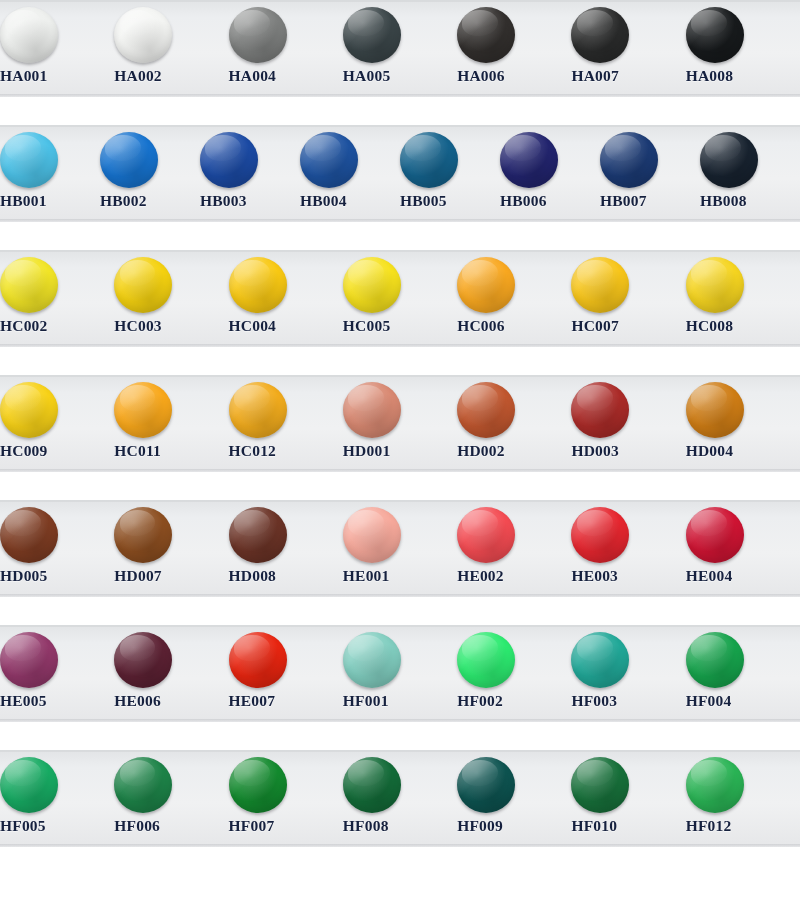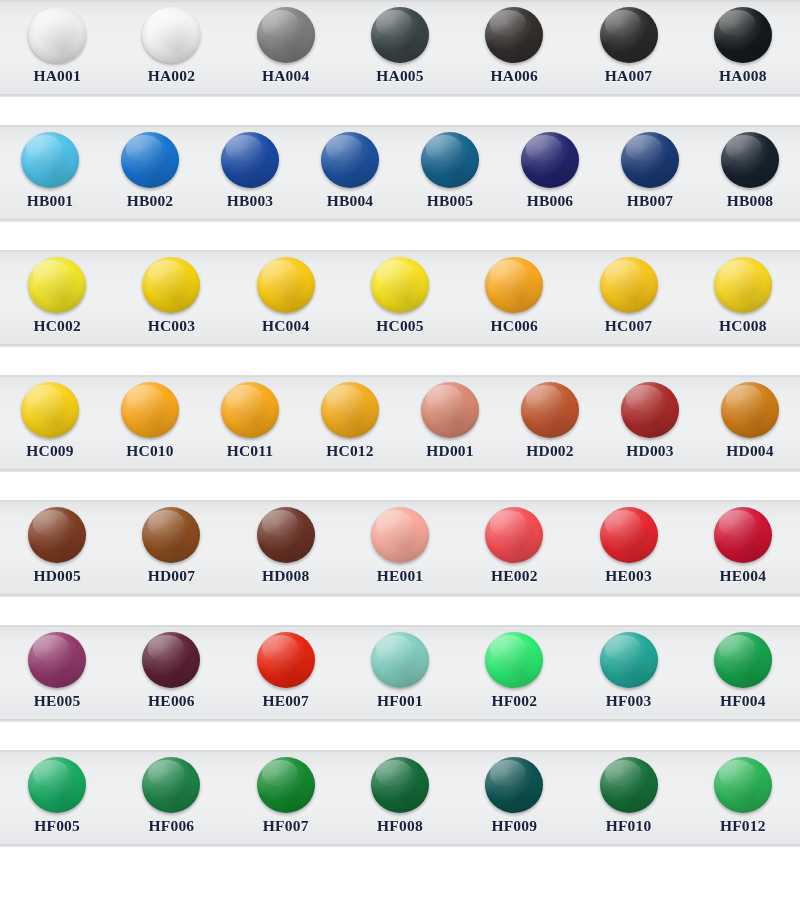--- a/index.html
+++ b/index.html
@@ -37,21 +37,20 @@
     position:relative;
     display:flex;
     width:800px;
     height:97px;
   }
   .cell{
     flex:1 1 100px;
     position:relative;
     display:flex;
     flex-direction:column;
-    align-items:center;
     justify-content:flex-start;
     padding-top:7px;
     box-sizing:border-box;
   }
   .dot{
     position:relative;
     width:58px;height:56px;
     border-radius:50%;
     background:#888;
     box-shadow:
@@ -292,28 +291,20 @@
       <div class="cells">
         <div class="cell">
           <div class="dot" style="background: radial-gradient(circle at 34% 28%, rgba(255, 255, 255, 0.26), rgba(255, 255, 255, 0) 52%), radial-gradient(circle at 62% 78%, rgba(0, 0, 0, 0.16), rgba(0, 0, 0, 0) 58%), rgb(248, 210, 23);">
             <div class="rim"></div>
             <div class="rim2"></div>
             <div class="sheen"></div>
           </div>
           <div class="label">HC009</div>
         </div>
         <div class="cell">
-          <div class="dot" style="background: radial-gradient(circle at 34% 28%, rgba(255, 255, 255, 0.26), rgba(255, 255, 255, 0) 52%), radial-gradient(circle at 62% 78%, rgba(0, 0, 0, 0.16), rgba(0, 0, 0, 0) 58%), rgb(249, 168, 28);">
-            <div class="rim"></div>
-            <div class="rim2"></div>
-            <div class="sheen"></div>
-          </div>
-          <div class="label">HC010</div>
-        </div>
-        <div class="cell">
           <div class="dot" style="background: radial-gradient(circle at 34% 28%, rgba(255, 255, 255, 0.26), rgba(255, 255, 255, 0) 52%), radial-gradient(circle at 62% 78%, rgba(0, 0, 0, 0.16), rgba(0, 0, 0, 0) 58%), rgb(249, 168, 27);">
             <div class="rim"></div>
             <div class="rim2"></div>
             <div class="sheen"></div>
           </div>
           <div class="label">HC011</div>
         </div>
         <div class="cell">
           <div class="dot" style="background: radial-gradient(circle at 34% 28%, rgba(255, 255, 255, 0.26), rgba(255, 255, 255, 0) 52%), radial-gradient(circle at 62% 78%, rgba(0, 0, 0, 0.16), rgba(0, 0, 0, 0) 58%), rgb(242, 172, 29);">
             <div class="rim"></div>

